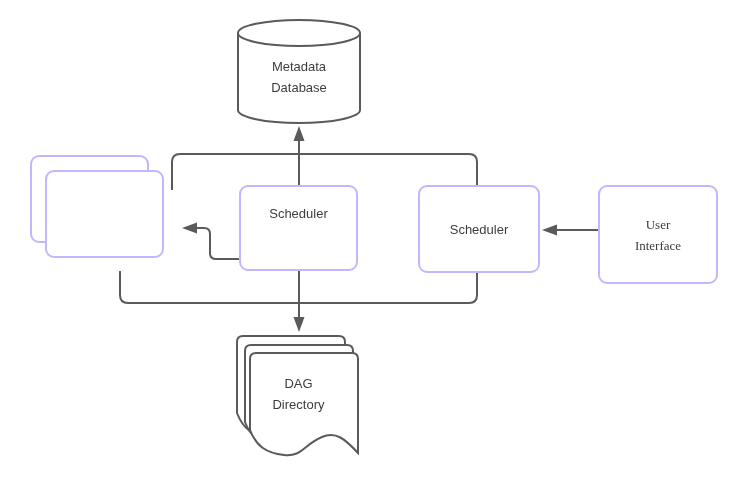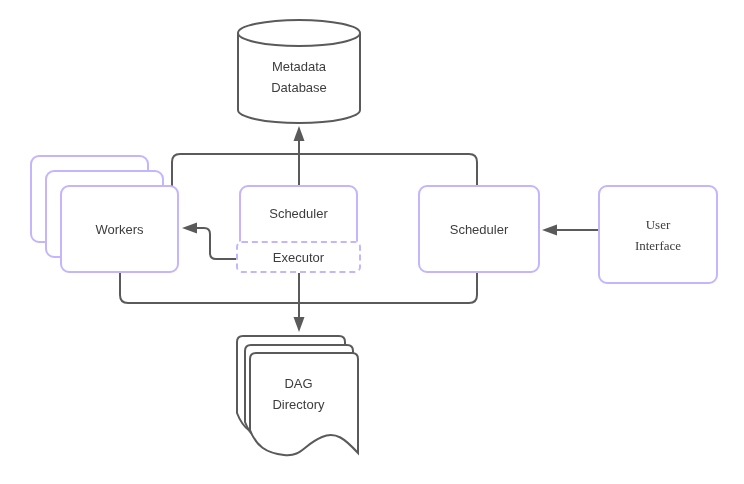--- a/index.html
+++ b/index.html
@@ -68,29 +68,23 @@
     </g>
   </svg>
 
   <div class="float-label" style="left:238px;top:44px;width:122px;height:66px;">
     <div class="label">Metadata
 Database</div>
   </div>
 
   <div class="node" style="left:30px;top:155px;width:119px;height:88px;"></div>
   <div class="node" style="left:45px;top:170px;width:119px;height:88px;"></div>
-  <div class="node" style="left:60px;top:185px;width:119px;height:88px;">
-    <div class="label">Workers</div>
-  </div>
 
   <div class="node" style="left:239px;top:185px;width:119px;height:86px;">
     <div class="label scheduler-label">Scheduler</div>
-  </div>
-  <div class="node dashed" style="left:236px;top:241px;width:125px;height:32px;">
-    <div class="label">Executor</div>
   </div>
 
   <div class="node" style="left:418px;top:185px;width:122px;height:88px;">
     <div class="label">Scheduler</div>
   </div>
 
   <div class="node" style="left:598px;top:185px;width:120px;height:99px;font-family:Liberation Serif, serif;">
     <div class="label">User
 Interface</div>
   </div>

